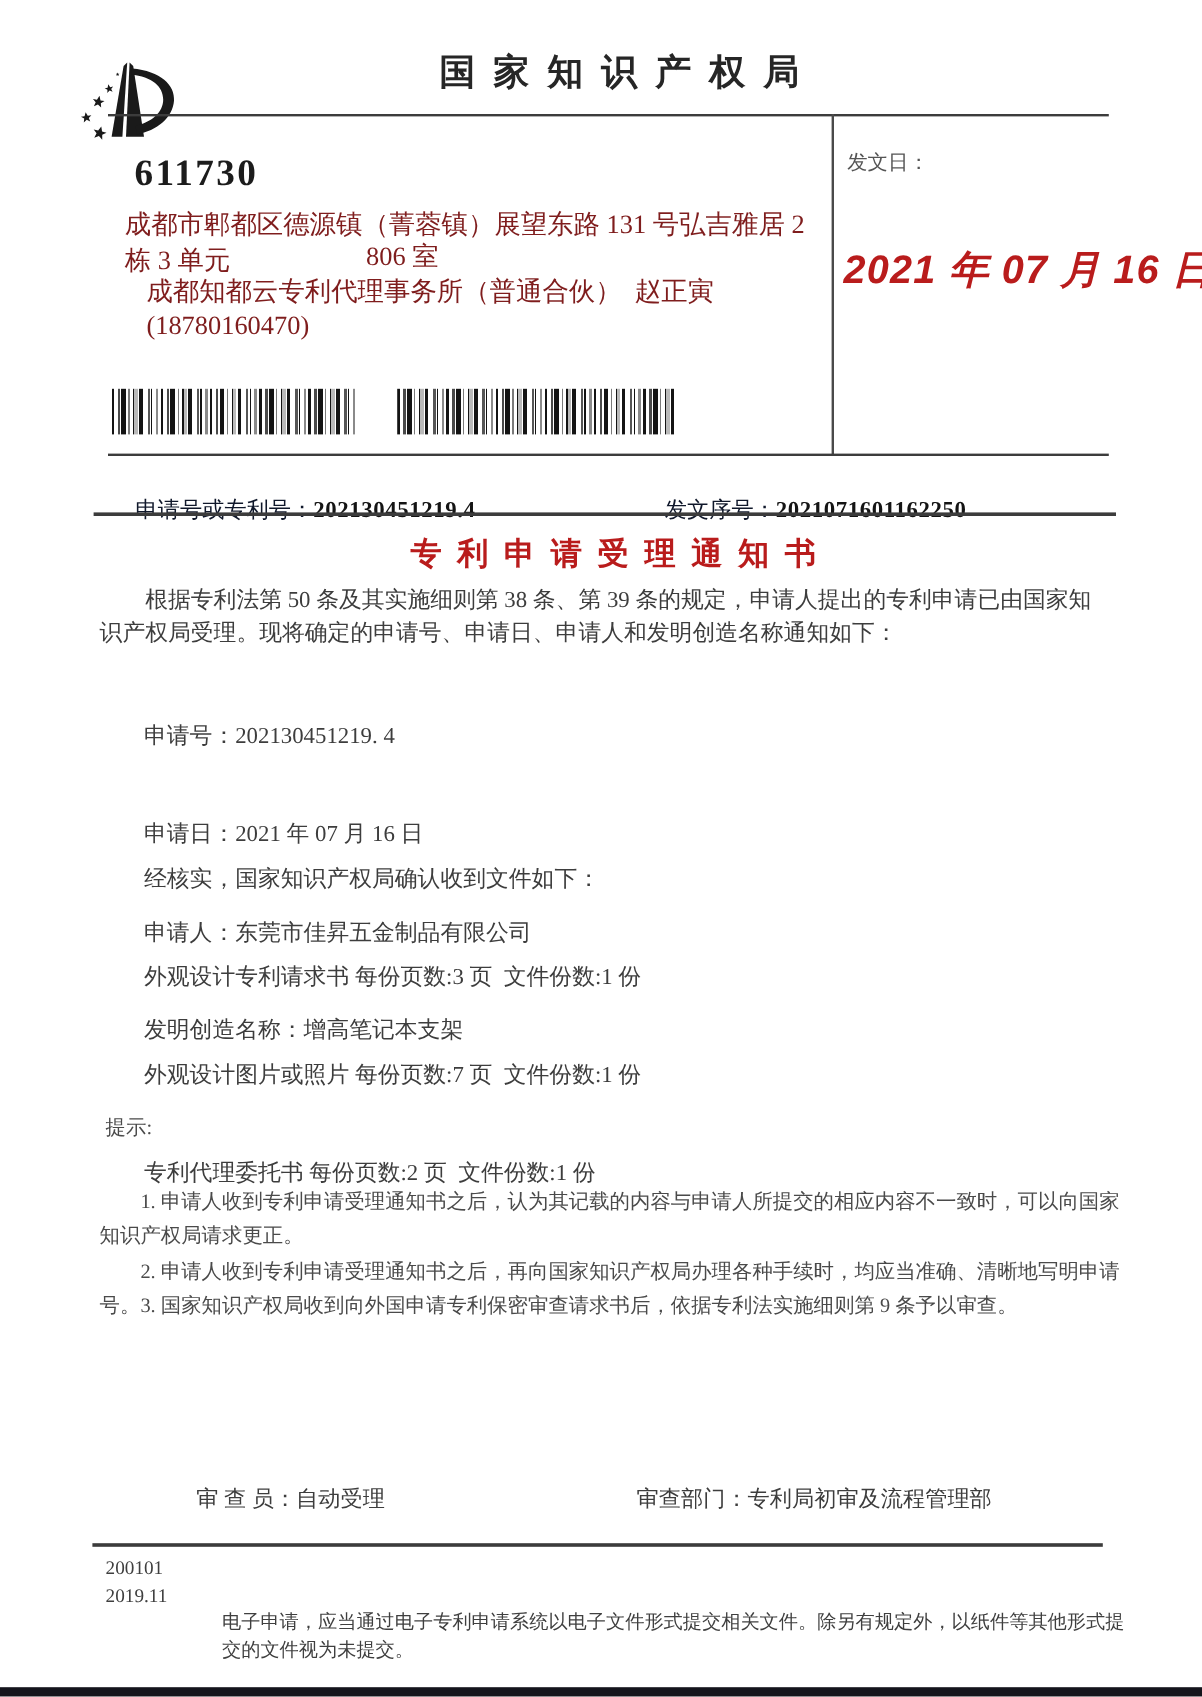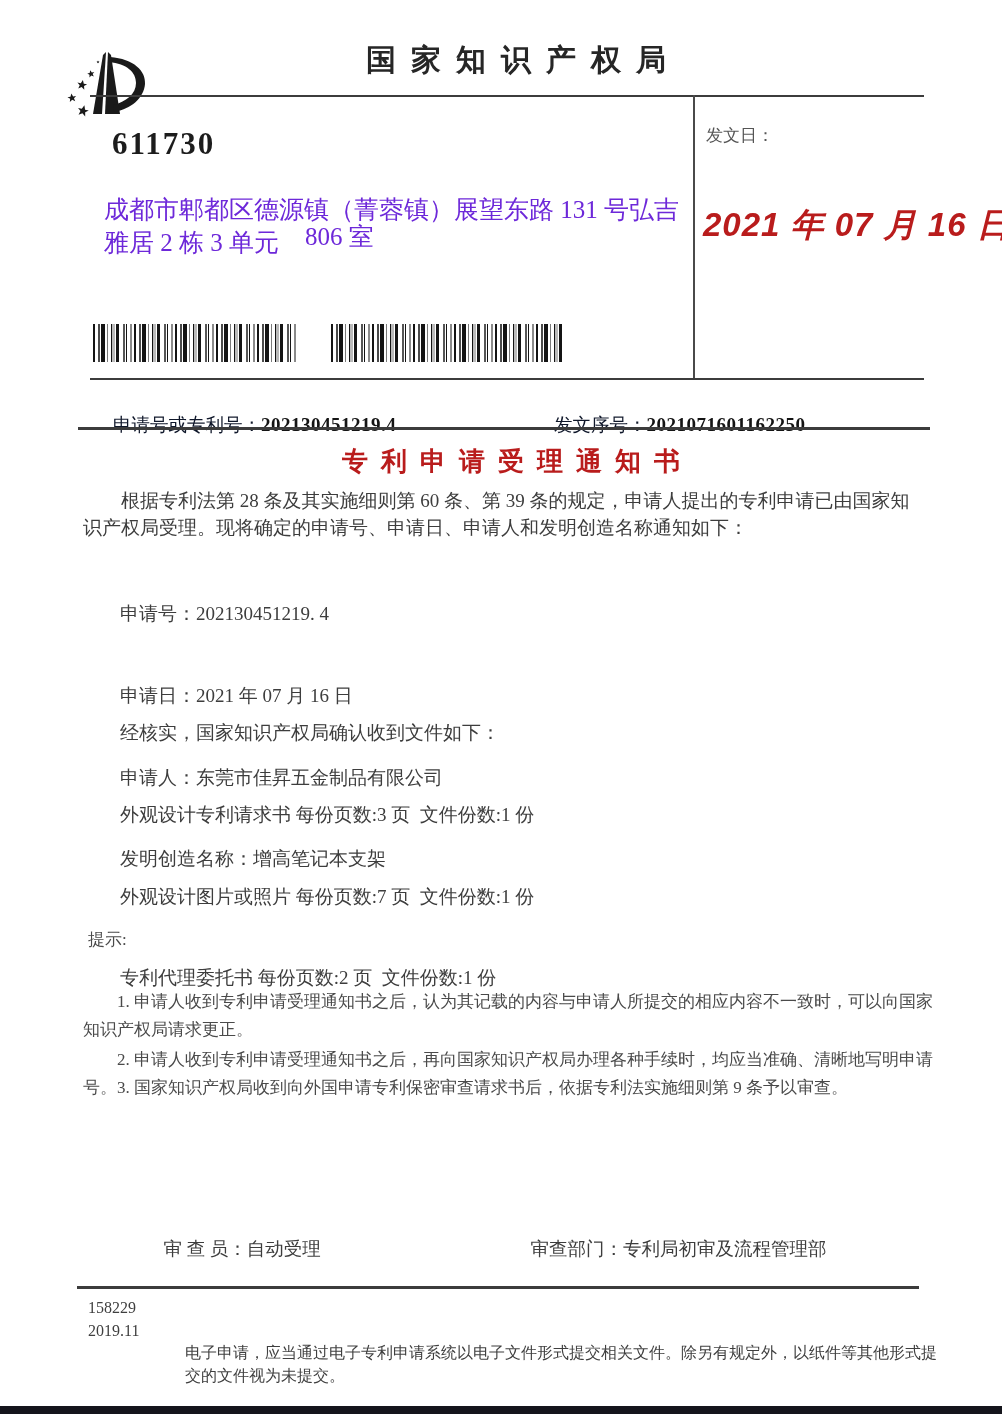--- a/index.html
+++ b/index.html
@@ -11,21 +11,21 @@
     font-family:"Liberation Serif","DejaVu Serif",serif;
     color:#3a3a3a;
     padding-left:33px;
   }
   .abs{position:absolute;white-space:pre-wrap;}
   .hline{position:absolute;background:#3c3c3c;}
   .vline{position:absolute;background:#4a4a4a;}
 
   .agency-title{font-size:30px;font-weight:bold;letter-spacing:15px;color:#262626;}
   .recip-code{font-size:31px;font-weight:bold;color:#1c1c1c;letter-spacing:2px;text-align:right;}
-  .addr{font-size:25px;color:#6d28d9;margin-top:21px;}
+  .addr{font-size:22px;color:#7f1d1d;}
   .dispatch-label{font-size:17px;color:#555;}
   .dispatch-date{font-size:33px;font-weight:bold;color:#b91c1c;font-family:"Liberation Sans","DejaVu Sans",sans-serif;letter-spacing:1px;font-style:italic;}
 
   .barcode{
     position:absolute;height:38px;top:324px;
     background:repeating-linear-gradient(90deg,
       #141414 0 2px,#ffffff 2px 5px,#4a4a4a 5px 7px,#ffffff 7px 8px,
       #141414 8px 12px,#ffffff 12px 14px,#7a7a7a 14px 15px,#ffffff 15px 18px,
       #141414 18px 19px,#b9b9b9 19px 22px,#ffffff 22px 23px,#141414 23px 26px,
       #ffffff 26px 30px,#565656 30px 32px,#ffffff 32px 33px,#141414 33px 34px,
@@ -72,41 +72,42 @@
   </div>
 
   <div class="abs agency-title" style="left:366px;top:40px;">国家知识产权局</div>
 
   <div class="hline" style="left:90px;top:95px;width:834px;height:2px;"></div>
   <div class="vline" style="left:693px;top:95px;width:2px;height:284px;"></div>
 
   <div class="abs recip-code" style="left:112px;top:126px;">611730</div>
   <div class="abs addr" style="left:104px;top:172px;width:580px;">成都市郫都区德源镇（菁蓉镇）展望东路 131 号弘吉雅居 2 栋 3 单元</div>
   <div class="abs addr" style="left:305px;top:199px;">806 室</div>
+  <div class="abs addr" style="left:122px;top:228px;width:580px;">成都知都云专利代理事务所（普通合伙）  赵正寅(18780160470)</div>
 
   <div class="abs dispatch-label" style="left:706px;top:124px;">发文日：</div>
   <div class="abs dispatch-date" style="left:703px;top:203px;">2021 年 07 月 16 日</div>
 
   <div class="barcode" style="left:93px;width:203px;"></div>
   <div class="barcode" style="left:331px;width:231px;"></div>
 
   <div class="hline" style="left:90px;top:378px;width:834px;height:2px;"></div>
 
   <div class="abs" style="left:97px;top:394px;">
     <span class="numlabel">申请号或专利号：</span><span class="numvalue">202130451219.4</span>
   </div>
   <div class="abs" style="left:538px;top:394px;">
     <span class="numlabel">发文序号：</span><span class="numvalue">2021071601162250</span>
   </div>
 
   <div class="hline" style="left:78px;top:427px;width:852px;height:3px;"></div>
 
   <div class="abs notice-title" style="left:0px;top:444px;">专利申请受理通知书</div>
 
-  <div class="abs bodytext indent2" style="left:83px;top:487px;width:840px;">根据专利法第 28 条及其实施细则第 60 条、第 39 条的规定，申请人提出的专利申请已由国家知识产权局受理。现将确定的申请号、申请日、申请人和发明创造名称通知如下：</div>
+  <div class="abs bodytext indent2" style="left:83px;top:487px;width:840px;">根据专利法第 50 条及其实施细则第 38 条、第 39 条的规定，申请人提出的专利申请已由国家知识产权局受理。现将确定的申请号、申请日、申请人和发明创造名称通知如下：</div>
 
   <div class="abs bodytext" style="left:120px;top:546px;width:700px;">
     <div>申请号：202130451219. 4</div>
     <div>申请日：2021 年 07 月 16 日</div>
     <div>申请人：东莞市佳昇五金制品有限公司</div>
     <div>发明创造名称：增高笔记本支架</div>
   </div>
 
   <div class="abs bodytext" style="left:120px;top:665px;width:720px;">
     <div>经核实，国家知识产权局确认收到文件如下：</div>
@@ -121,21 +122,21 @@
   <div class="abs tips indent2" style="left:83px;top:1074px;width:852px;">3. 国家知识产权局收到向外国申请专利保密审查请求书后，依据专利法实施细则第 9 条予以审查。</div>
 
   <div class="abs signoff" style="left:145px;top:1215px;">
     <span>审 查 员：</span><span>自动受理</span>
   </div>
   <div class="abs signoff" style="left:512px;top:1215px;">
     <span>审查部门：</span><span>专利局初审及流程管理部</span>
   </div>
 
   <div class="hline" style="left:77px;top:1286px;width:842px;height:3px;"></div>
-  <div class="abs footer-small" style="left:88px;top:1297px;">158229</div>
+  <div class="abs footer-small" style="left:88px;top:1297px;">200101</div>
   <div class="abs footer-small" style="left:88px;top:1320px;">2019.11</div>
   <div class="abs footer-small" style="left:185px;top:1297px;width:752px;">
     <div>电子申请，应当通过电子专利申请系统以电子文件形式提交相关文件。除另有规定外，以纸件等其他形式提交的文件视为未提交。</div>
   </div>
 
   <div class="right-edge"></div>
   <div class="bottom-edge"></div>
 </div>
 
 </body></html>

